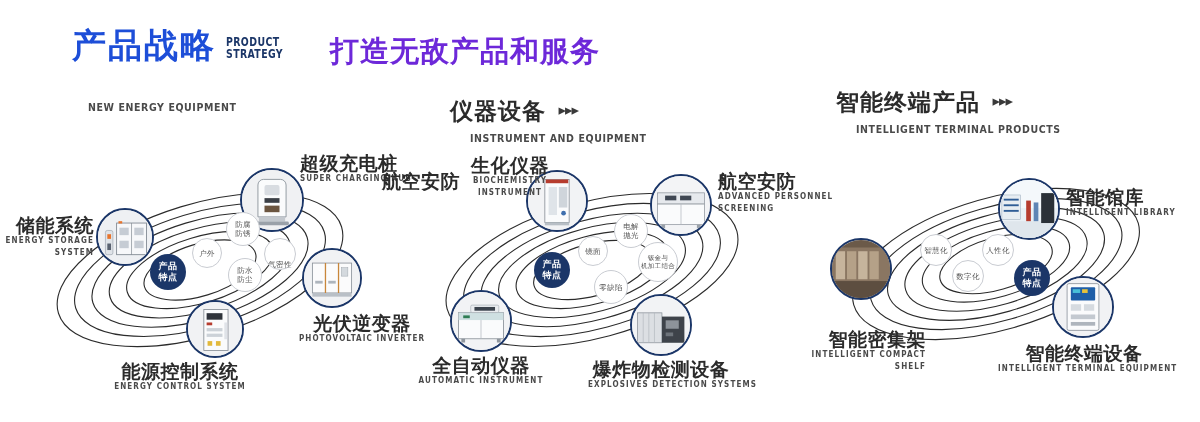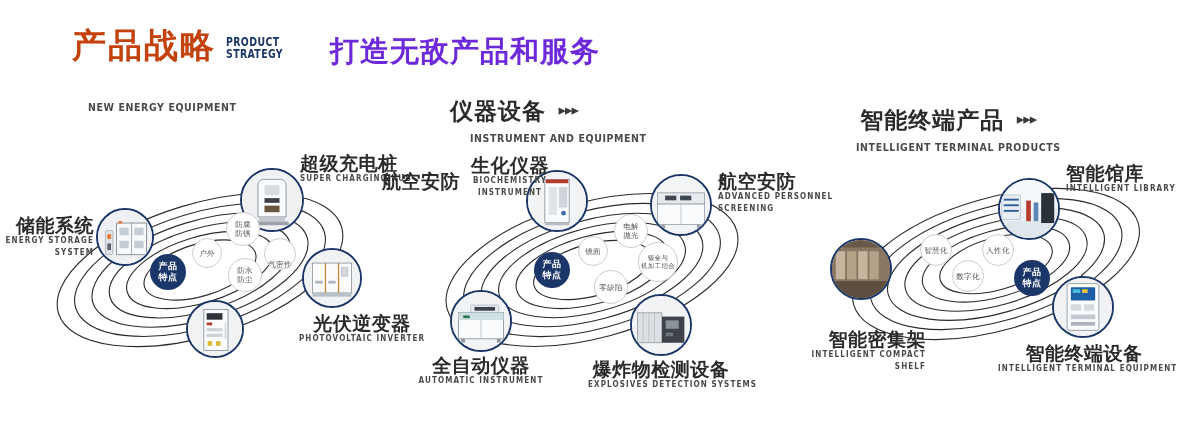--- a/index.html
+++ b/index.html
@@ -9,21 +9,21 @@
     font-family:"Liberation Sans","DejaVu Sans",sans-serif;
     position:relative;overflow:hidden;
     color:#333;
   }
   .page{position:relative;width:1200px;height:422px;}
 
   
   .hdr{position:absolute;left:72px;top:28px;display:flex;align-items:flex-end;}
   .hdr-cn{
     font-size:34px;font-weight:bold;letter-spacing:2px;
-    color:#c2410c;line-height:1;
+    color:#1d4ed8;line-height:1;
     font-family:"DejaVu Sans","Liberation Sans",sans-serif;
   }
   .hdr-en{
     margin-left:10px;margin-bottom:2px;
     color:#1b3668;font-weight:bold;
     font-size:13px;line-height:12px;letter-spacing:0.5px;
     transform:scaleX(.8);transform-origin:left bottom;
     font-family:"DejaVu Sans Condensed","Liberation Sans",sans-serif;
   }
   .hdr-en span{display:block;}
@@ -120,21 +120,21 @@
   </div>
 
   <div class="sect" style="left:450px;top:96px;">
     <div>
       <span class="sect-cn">仪器设备</span>
       <span class="sect-arrows">▸▸▸</span>
     </div>
     <div class="sect-en">INSTRUMENT AND EQUIPMENT</div>
   </div>
 
-  <div class="sect" style="left:836px;top:105px;text-align:center;">
+  <div class="sect" style="left:836px;top:87px;">
     <div>
       <span class="sect-cn">智能终端产品</span>
       <span class="sect-arrows">▸▸▸</span>
     </div>
     <div class="sect-en">INTELLIGENT TERMINAL PRODUCTS</div>
   </div>
 
   <div class="group" style="left:0px;top:148px;width:400px;height:250px;">
 
     <svg class="orbits" width="400" height="250" viewBox="0 0 400 250">
@@ -237,20 +237,24 @@
     <div class="nlabel" style="left:300px;top:6px;">
       <div class="cn">超级充电桩</div>
       <div class="en">SUPER CHARGING HUB</div>
     </div>
 
     <div class="nlabel tc" style="left:292px;top:166px;width:140px;">
       <div class="cn">光伏逆变器</div>
       <div class="en">PHOTOVOLTAIC INVERTER</div>
     </div>
 
+    <div class="nlabel tc" style="left:80px;top:214px;width:200px;">
+      <div class="cn">能源控制系统</div>
+      <div class="en">ENERGY CONTROL SYSTEM</div>
+    </div>
   </div>
 
   <div class="group" style="left:392px;top:148px;width:410px;height:250px;">
 
     <svg class="orbits" width="410" height="250" viewBox="0 0 410 250">
       <g fill="none" stroke="#2b2b2b" stroke-width="1.1">
         <ellipse cx="200" cy="122" rx="150" ry="68" transform="rotate(-15 200 122)"></ellipse>
         <ellipse cx="200" cy="122" rx="132" ry="59" transform="rotate(-15 200 122)"></ellipse>
         <ellipse cx="200" cy="122" rx="114" ry="50" transform="rotate(-15 200 122)"></ellipse>
         <ellipse cx="200" cy="122" rx="96" ry="42" transform="rotate(-15 200 122)"></ellipse>
@@ -426,21 +430,21 @@
     <div class="bub" style="left:120px;top:82px;width:32px;height:32px;">
       <span>智慧化</span>
     </div>
     <div class="bub" style="left:152px;top:108px;width:32px;height:32px;">
       <span>数字化</span>
     </div>
     <div class="bub" style="left:182px;top:82px;width:32px;height:32px;">
       <span>人性化</span>
     </div>
 
-    <div class="nlabel" style="left:266px;top:12px;">
+    <div class="nlabel" style="left:266px;top:36px;">
       <div class="cn">智能馆库</div>
       <div class="en">INTELLIGENT LIBRARY</div>
     </div>
 
     <div class="nlabel ta" style="left:-44px;top:178px;width:170px;">
       <div class="cn">智能密集架</div>
       <div class="en">INTELLIGENT COMPACT</div>
       <div class="en">SHELF</div>
     </div>
 

